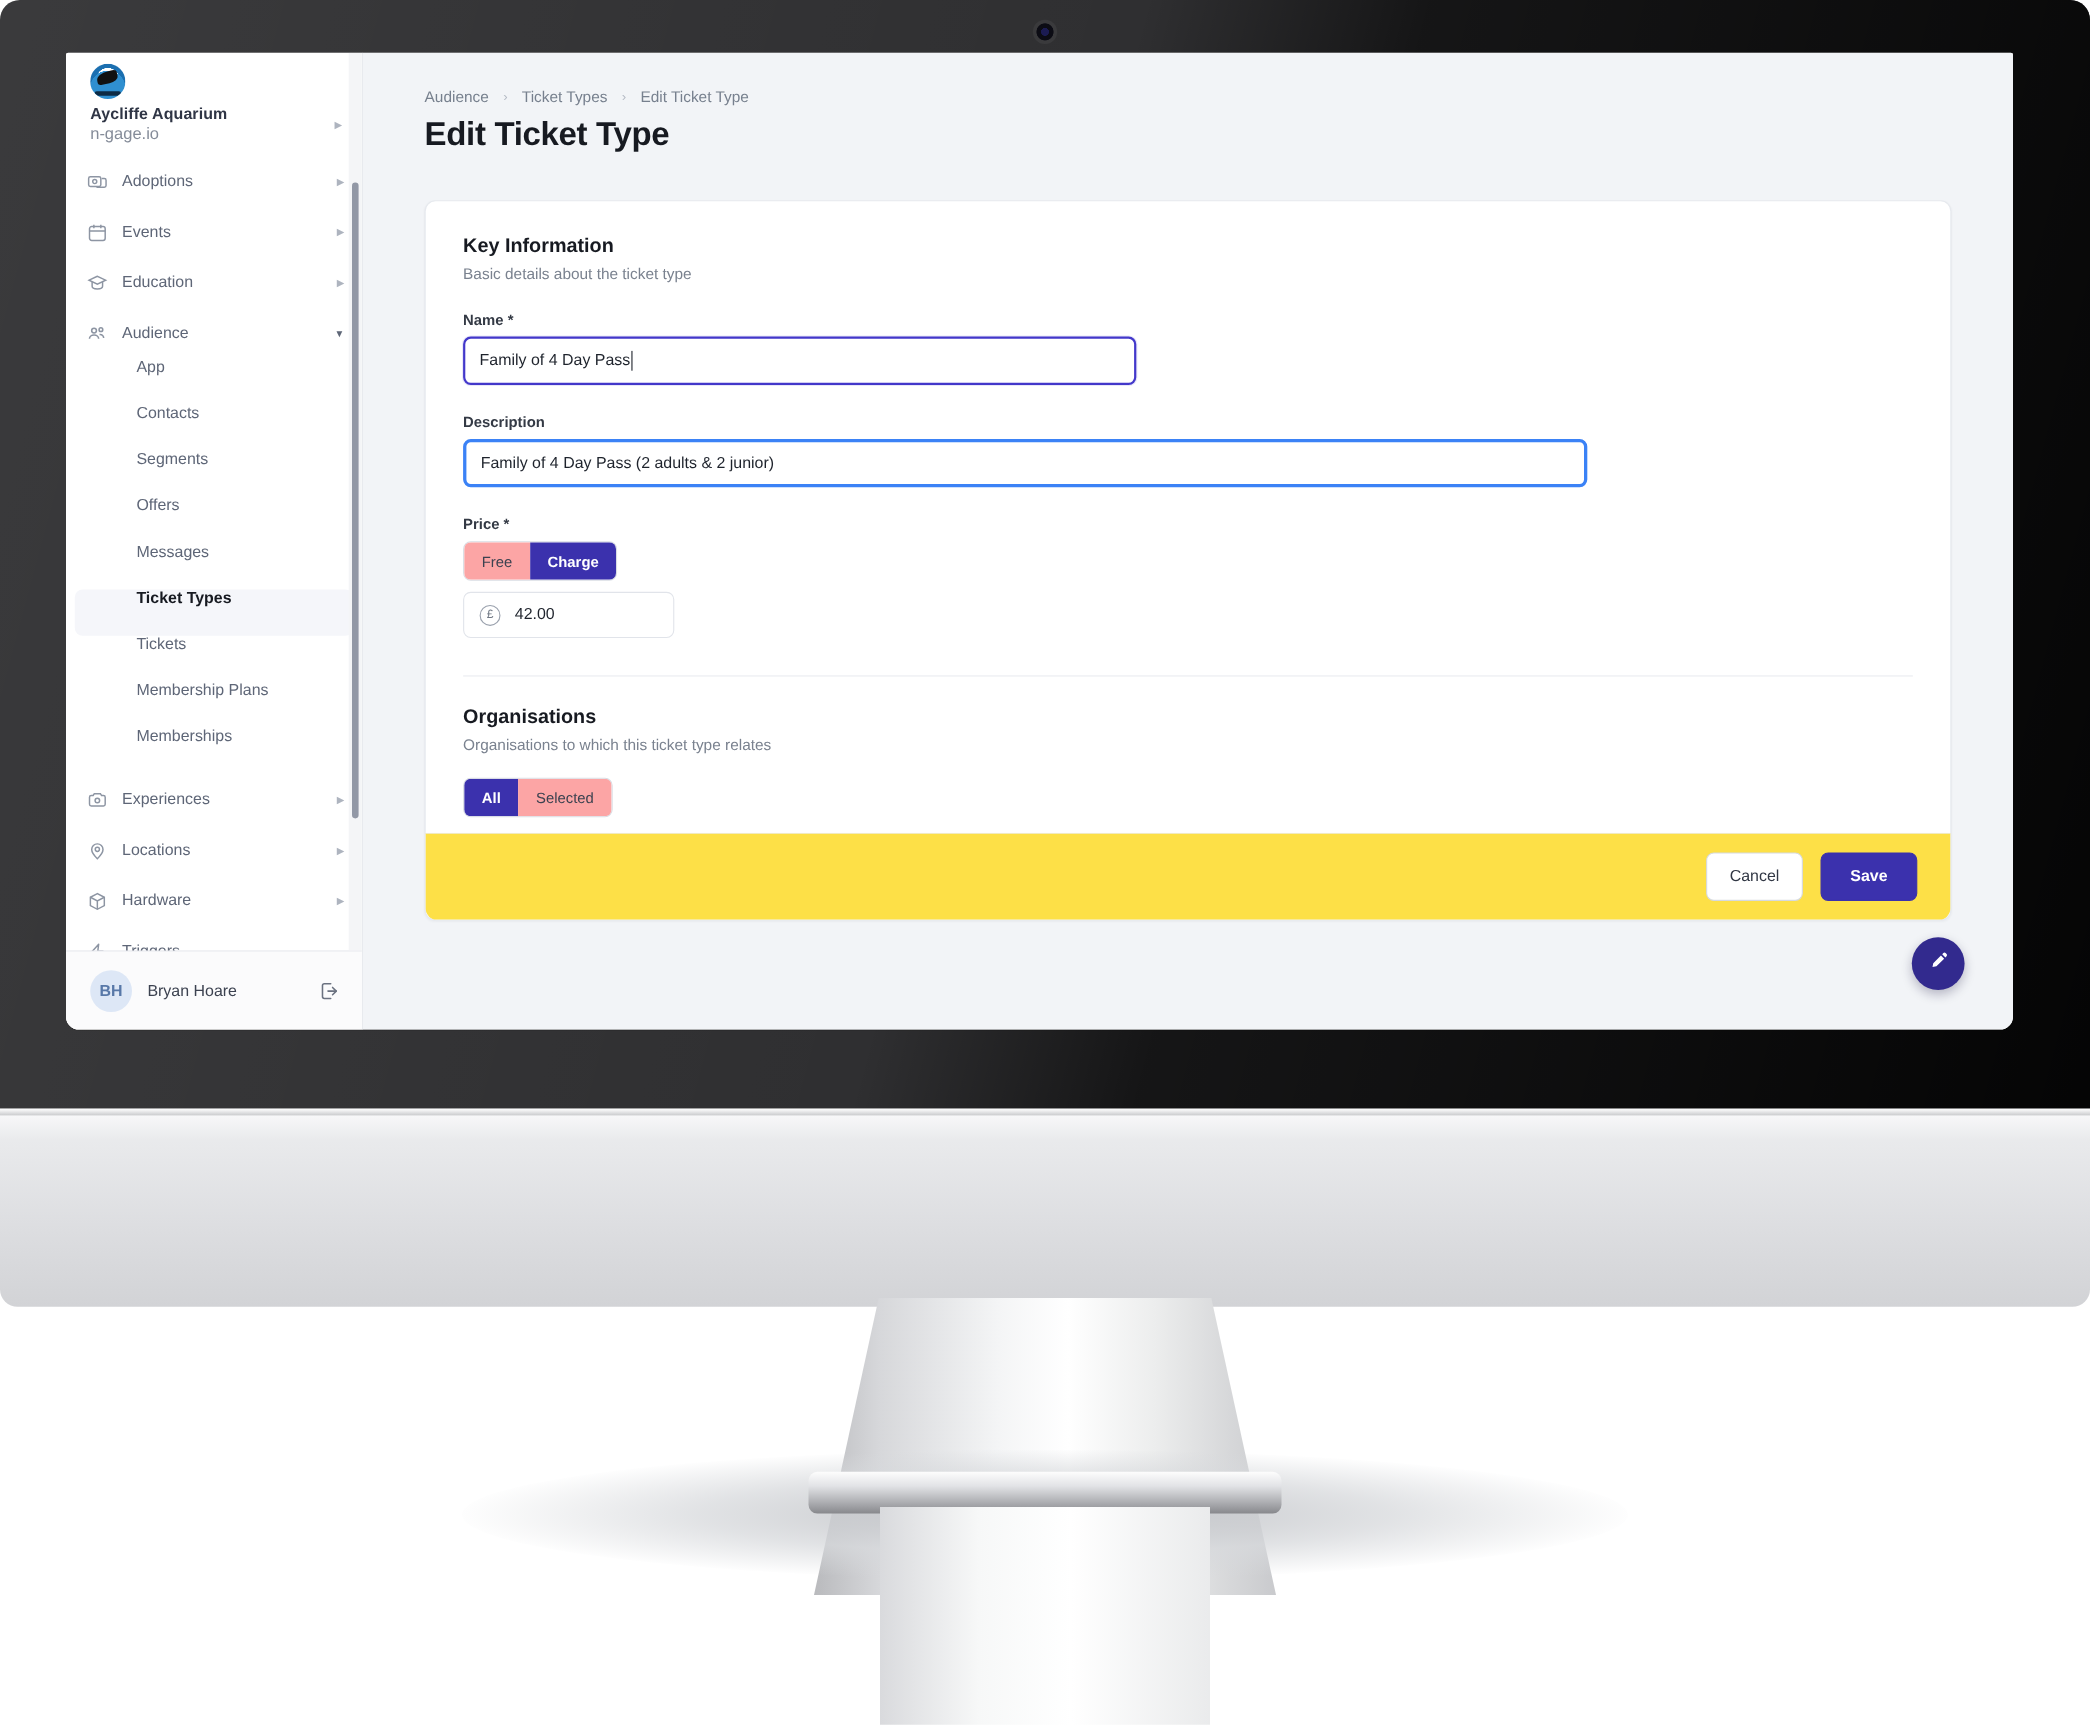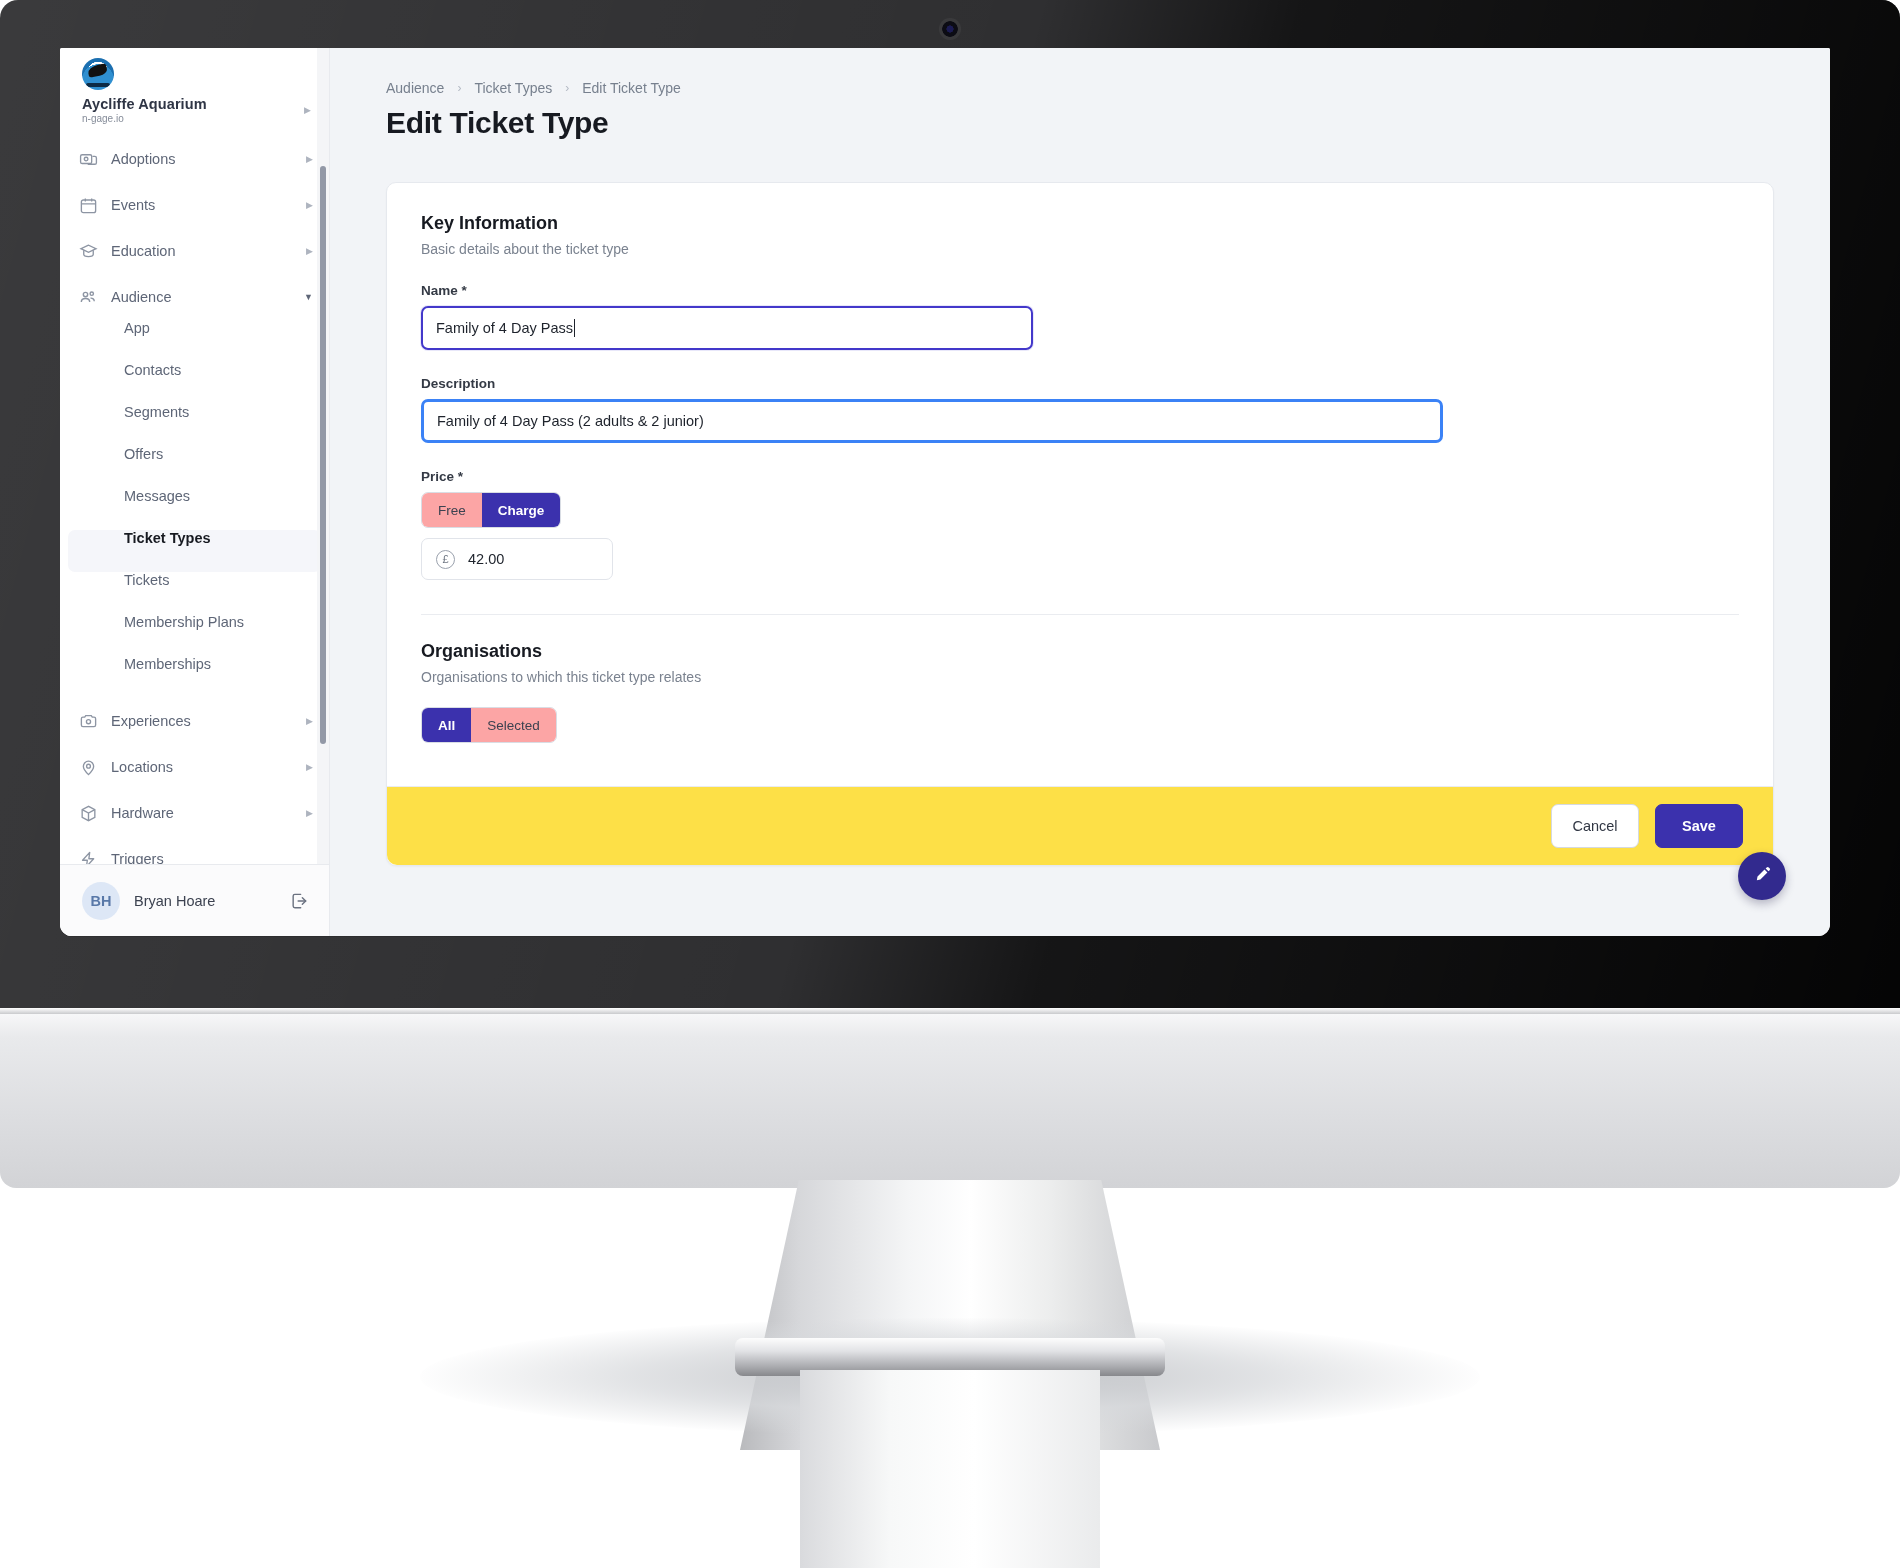--- a/index.html
+++ b/index.html
@@ -91,21 +91,21 @@
   .brand-logo::before{
     content:""; position:absolute; left:6px; top:7px; width:19px; height:11px;
     background:#111; border-radius: 60% 20% 45% 20%;
     transform: rotate(-12deg);
   }
   .brand-logo::after{
     content:""; position:absolute; left:4px; bottom:3px; width:24px; height:4px;
     background:#0d2b45; border-radius:2px;
   }
   .brand-name{ font-size:14.5px; font-weight:700; color:#2f3545; letter-spacing:.1px; }
-  .brand-sub{ font-size:10px; color:#858c99; margin-top:1px; }
+  .brand-sub{ font-size:15px; color:#858c99; margin-top:1px; }
   .brand-row{ display:flex; align-items:center; justify-content:space-between; }
 
   .nav{ padding:8px 0 0 0; }
   .nav-item{
     display:flex; align-items:center; gap:13px;
     height:46px; padding:0 16px 0 18px; cursor:pointer;
     color:#5e6677; font-size:14.5px;
   }
   .nav-item .ico{ width:20px; height:20px; flex:0 0 20px; color:#8d95a3; display:flex; align-items:center; justify-content:center;}
   .nav-item .lbl{ flex:1 1 auto; }
@@ -412,21 +412,21 @@
               <span class="coin">£</span>
               <span>42.00</span>
             </div>
           </div>
 
           <div class="divider"></div>
 
           <div class="field">
             <div class="sec-title">Organisations</div>
             <div class="sec-sub">Organisations to which this ticket type relates</div>
-            <div class="toggle" style="margin-top:22px;margin-bottom:31px;">
+            <div class="toggle" style="margin-top:22px;margin-bottom:2px;">
               <div class="opt sel">All</div>
               <div class="opt">Selected</div>
             </div>
           </div>
 
         </div>
 
         <div class="card-foot">
           <div class="btn btn-cancel">Cancel</div>
           <div class="btn btn-save">Save</div>

